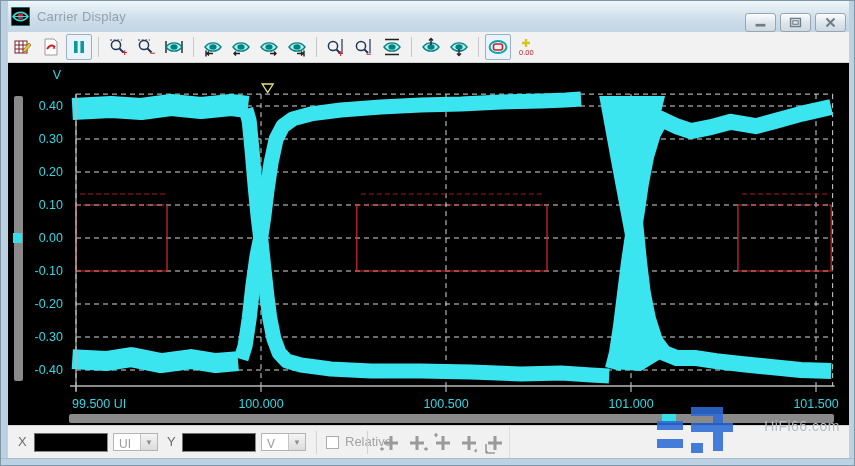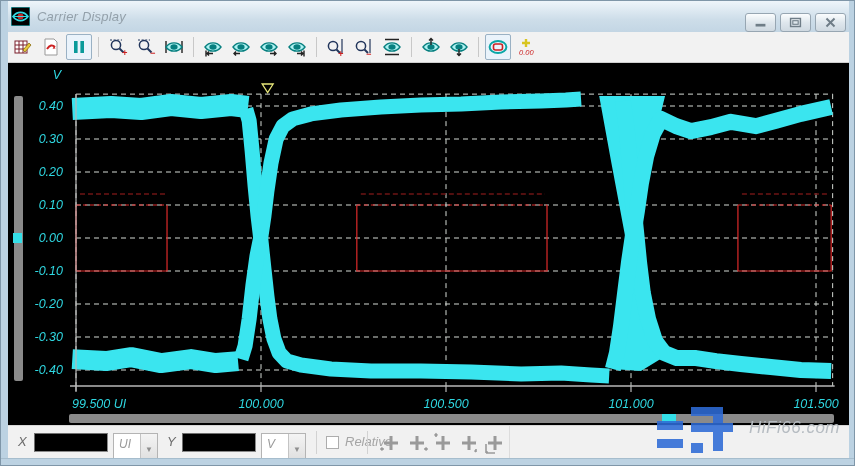--- a/index.html
+++ b/index.html
@@ -1,17 +1,17 @@
 <!DOCTYPE html>
 <html><head>
 <meta charset="utf-8">
 <style>
   html,body{margin:0;padding:0;background:#9aa7b2;font-family:"Liberation Sans",sans-serif;}
   #win{position:relative;width:855px;height:466px;background:#7f1d1d;overflow:hidden;
-       border:1px solid #7f96a8;box-sizing:border-box;font-style:italic;}
+       border:1px solid #7f96a8;box-sizing:border-box;}
   
   #titlebar{position:absolute;left:0;top:0;width:855px;height:31px;
     background:linear-gradient(#eef5fa,#cddde9 60%,#c3d6e4);}
   #title-icon{position:absolute;left:10px;top:6px;width:19px;height:19px;}
   #title-text{position:absolute;left:36px;top:8px;font-size:13px;color:#93a0aa;letter-spacing:.2px;}
   .cap-btn{position:absolute;top:12px;width:31px;height:19px;border:1px solid #97a6b2;border-radius:3px;
     background:linear-gradient(#fbfdfe,#dfe7ed 50%,#cfd9e1);box-sizing:border-box;}
   .cap-glyph{position:absolute;left:0;top:0;width:100%;height:100%;}
   
   #toolbar{position:absolute;left:0;top:31px;width:855px;height:31px;background:#f2f2f2;
@@ -26,40 +26,40 @@
   #vscroll{position:absolute;left:6px;top:33px;width:9px;height:285px;background:#8a8a8a;border-radius:2px;}
   #vthumb{position:absolute;left:-1px;top:137px;width:9px;height:10px;background:#35dfe8;}
   #hscroll{position:absolute;left:61px;top:351px;width:765px;height:9px;background:#8a8a8a;border-radius:2px;}
   #hthumb{position:absolute;left:593px;top:0px;width:14px;height:9px;background:#35dfe8;}
   
   #statusbar{position:absolute;left:0;top:424px;width:855px;height:33px;background:#f1f1f1;
     border-top:1px solid #d8d8d8;}
   .sb-label{position:absolute;top:8px;font-size:13px;color:#6b6b6b;}
   .sb-input{position:absolute;top:7px;height:19px;background:#000;border:1px solid #8a8a8a;
     border-top-color:#6f6f6f;border-left-color:#6f6f6f;box-sizing:border-box;}
-  .combo{position:absolute;top:7px;height:32px;width:45px;background:#fff;border:1px solid #b4b4b4;
+  .combo{position:absolute;top:7px;height:18px;width:45px;background:#fff;border:1px solid #b4b4b4;
     box-sizing:border-box;color:#9a9a9a;font-size:12px;}
   .combo span.val{position:absolute;left:5px;top:3px;}
   .combo .drop{position:absolute;right:0;top:0;width:16px;height:100%;background:linear-gradient(#f4f4f4,#dcdcdc);
     border-left:1px solid #c4c4c4;display:flex;align-items:center;justify-content:center;color:#8f8f8f;font-size:8px;}
   .sb-sep{position:absolute;top:5px;width:1px;height:23px;background:#d2d2d2;}
   #chk-relative{position:absolute;left:325px;top:10px;width:13px;height:13px;background:#fff;
     border:1px solid #adadad;box-sizing:border-box;}
   #chk-label{position:absolute;left:344px;top:8px;font-size:13px;color:#a5a5a5;}
   .mv-btn{position:absolute;top:5px;width:24px;height:23px;display:flex;align-items:center;justify-content:center;}
   #sb-groove{position:absolute;left:508px;top:0;width:1px;height:33px;background:#dcdcdc;}
   
   #b-border{position:absolute;left:0;top:457px;width:855px;height:9px;background:#bcd2e2;border-top:1px solid #a6bdcd;}
   #l-border{position:absolute;left:0;top:0;width:7px;height:466px;background:#bcd2e2;}
   #r-border{position:absolute;left:848px;top:0;width:7px;height:466px;background:#bcd2e2;}
   #titlebar,#toolbar,#statusbar{z-index:2;}
   #l-border,#r-border,#b-border{z-index:3;}
   
   #watermark{position:absolute;right:10px;top:404px;width:215px;height:58px;z-index:5;pointer-events:none;}
-  #wm-site{position:absolute;right:4px;top:13px;font-size:17px;color:#b6bcc2;letter-spacing:.5px;}
+  #wm-site{position:absolute;right:4px;top:13px;font-size:14px;color:#b6bcc2;letter-spacing:.5px;}
   #wm-name{position:absolute;right:2px;top:27px;font-size:25px;color:#9aa1a8;letter-spacing:2px;}
 </style>
 </head>
 <body>
 
 <div id="win">
 
   <div id="titlebar">
     <svg id="title-icon" viewBox="0 0 19 19">
       <rect x="0" y="0" width="19" height="19" fill="#000" stroke="#33d9e2"></rect>

